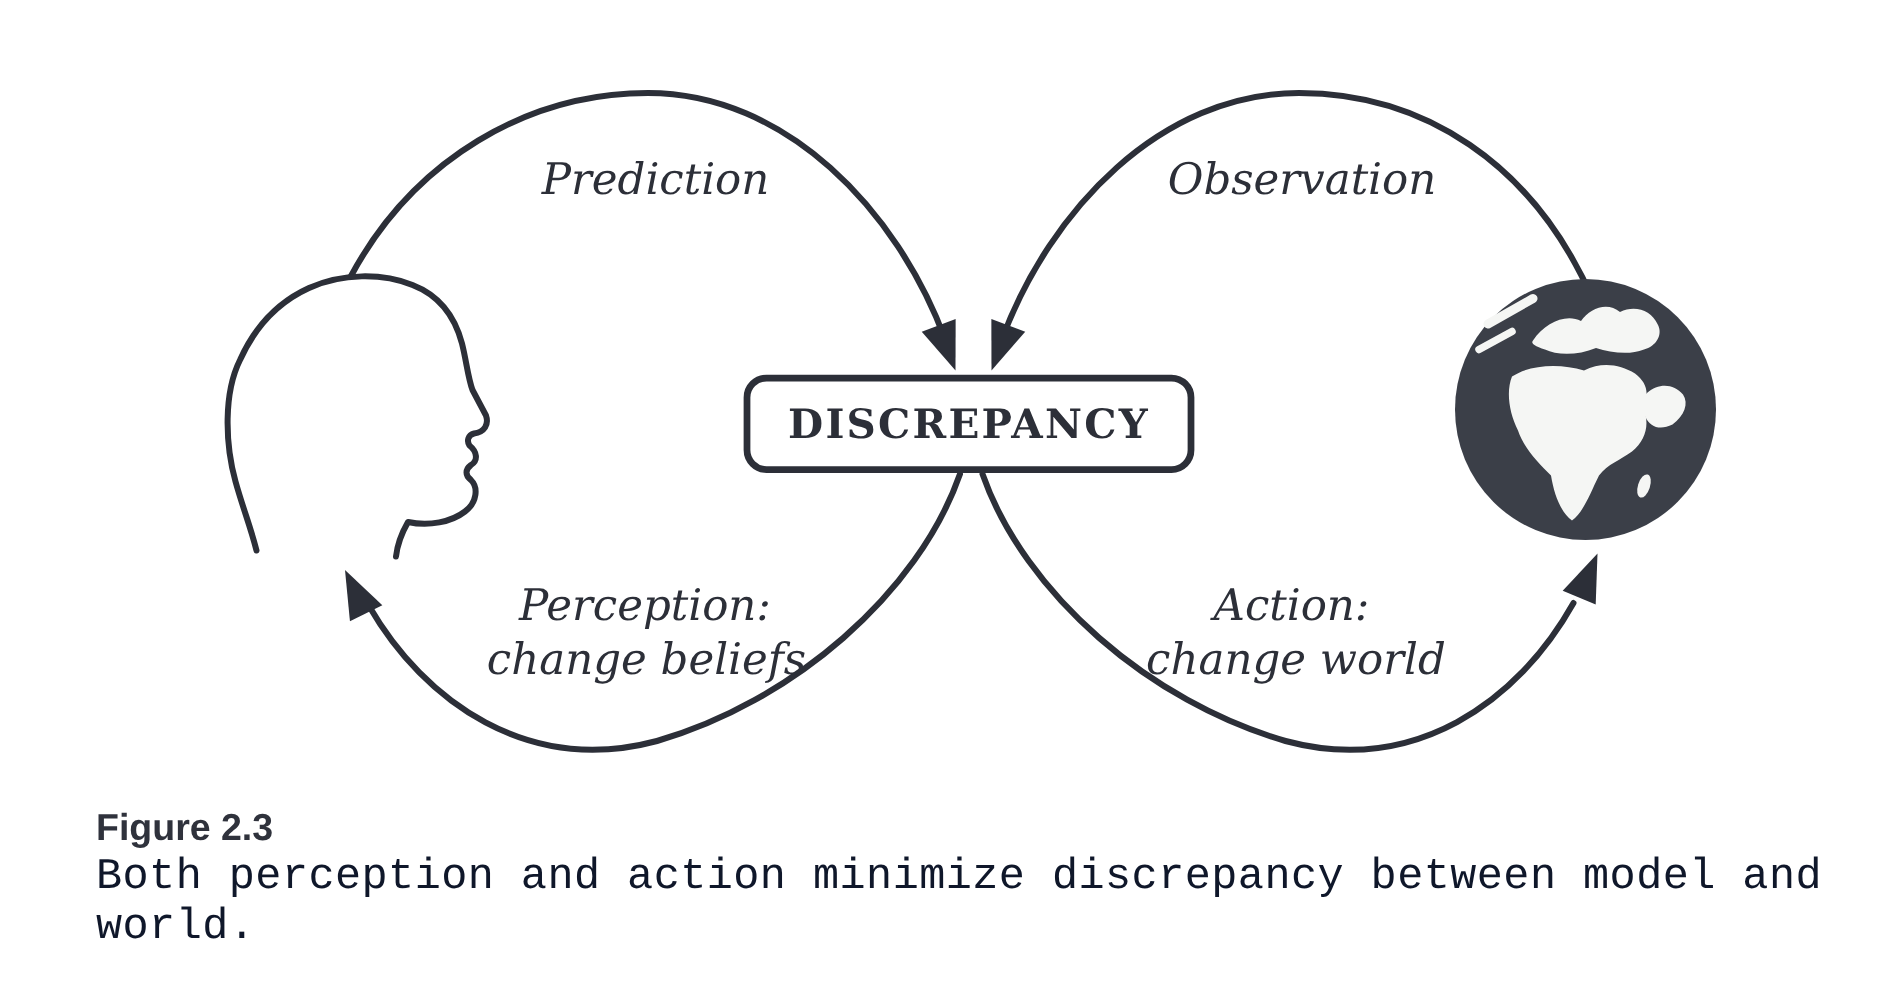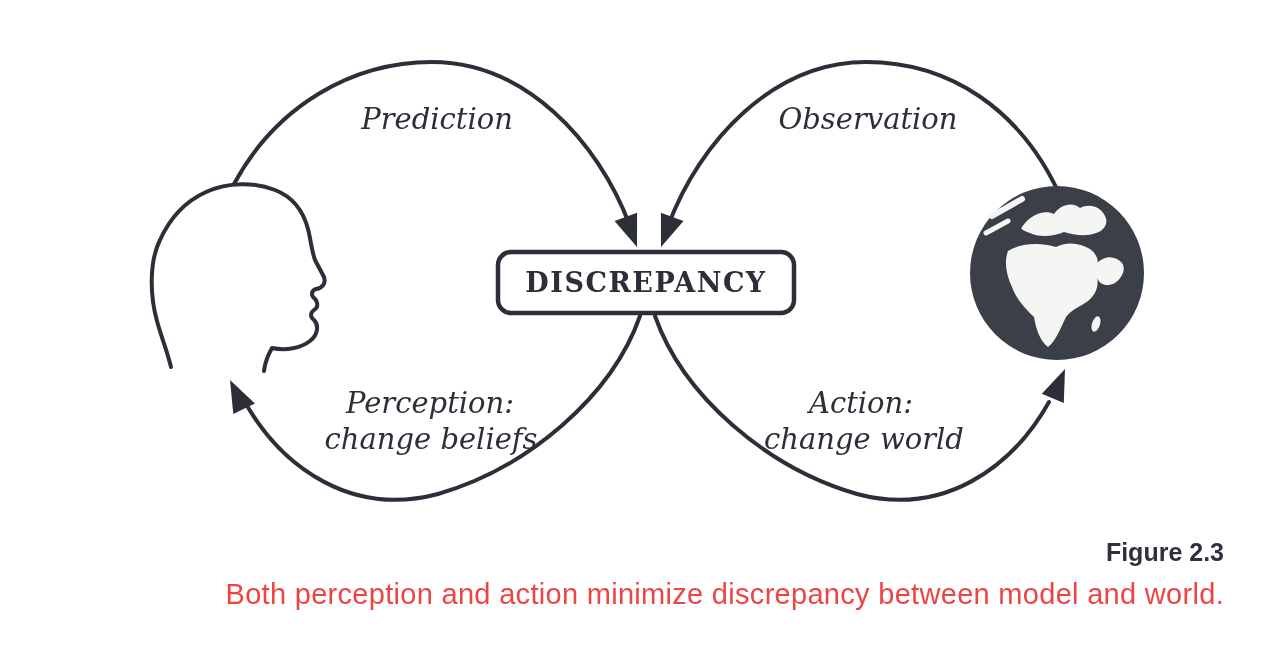--- a/index.html
+++ b/index.html
@@ -23,33 +23,32 @@
     font-weight: 700;
     font-size: 27px;
     letter-spacing: 1.5px;
     fill: #2c2f38;
   }
   .caption {
     position: absolute;
     left: 64px;
     top: 538px;
     width: 1160px;
-    text-align: right;
   }
   .caption-label {
     font-family: "Liberation Sans", sans-serif;
     font-weight: 700;
     font-size: 25px;
     color: #2f323c;
   }
   .caption-text {
-    font-family: Liberation Sans, sans-serif;
+    font-family: Liberation Mono, monospace;
     font-size: 29px;
-    color: #ef4444;
-    margin-top: 11px;
+    color: #0f172a;
+    margin-top: 1px;
     letter-spacing: 0.3px;
   }
 </style>
 </head>
 <body>
 
 <div class="page">
 
   <svg class="diagram-svg" width="1262" height="530" viewBox="0 0 1262 530" xmlns="http://www.w3.org/2000/svg">
 

